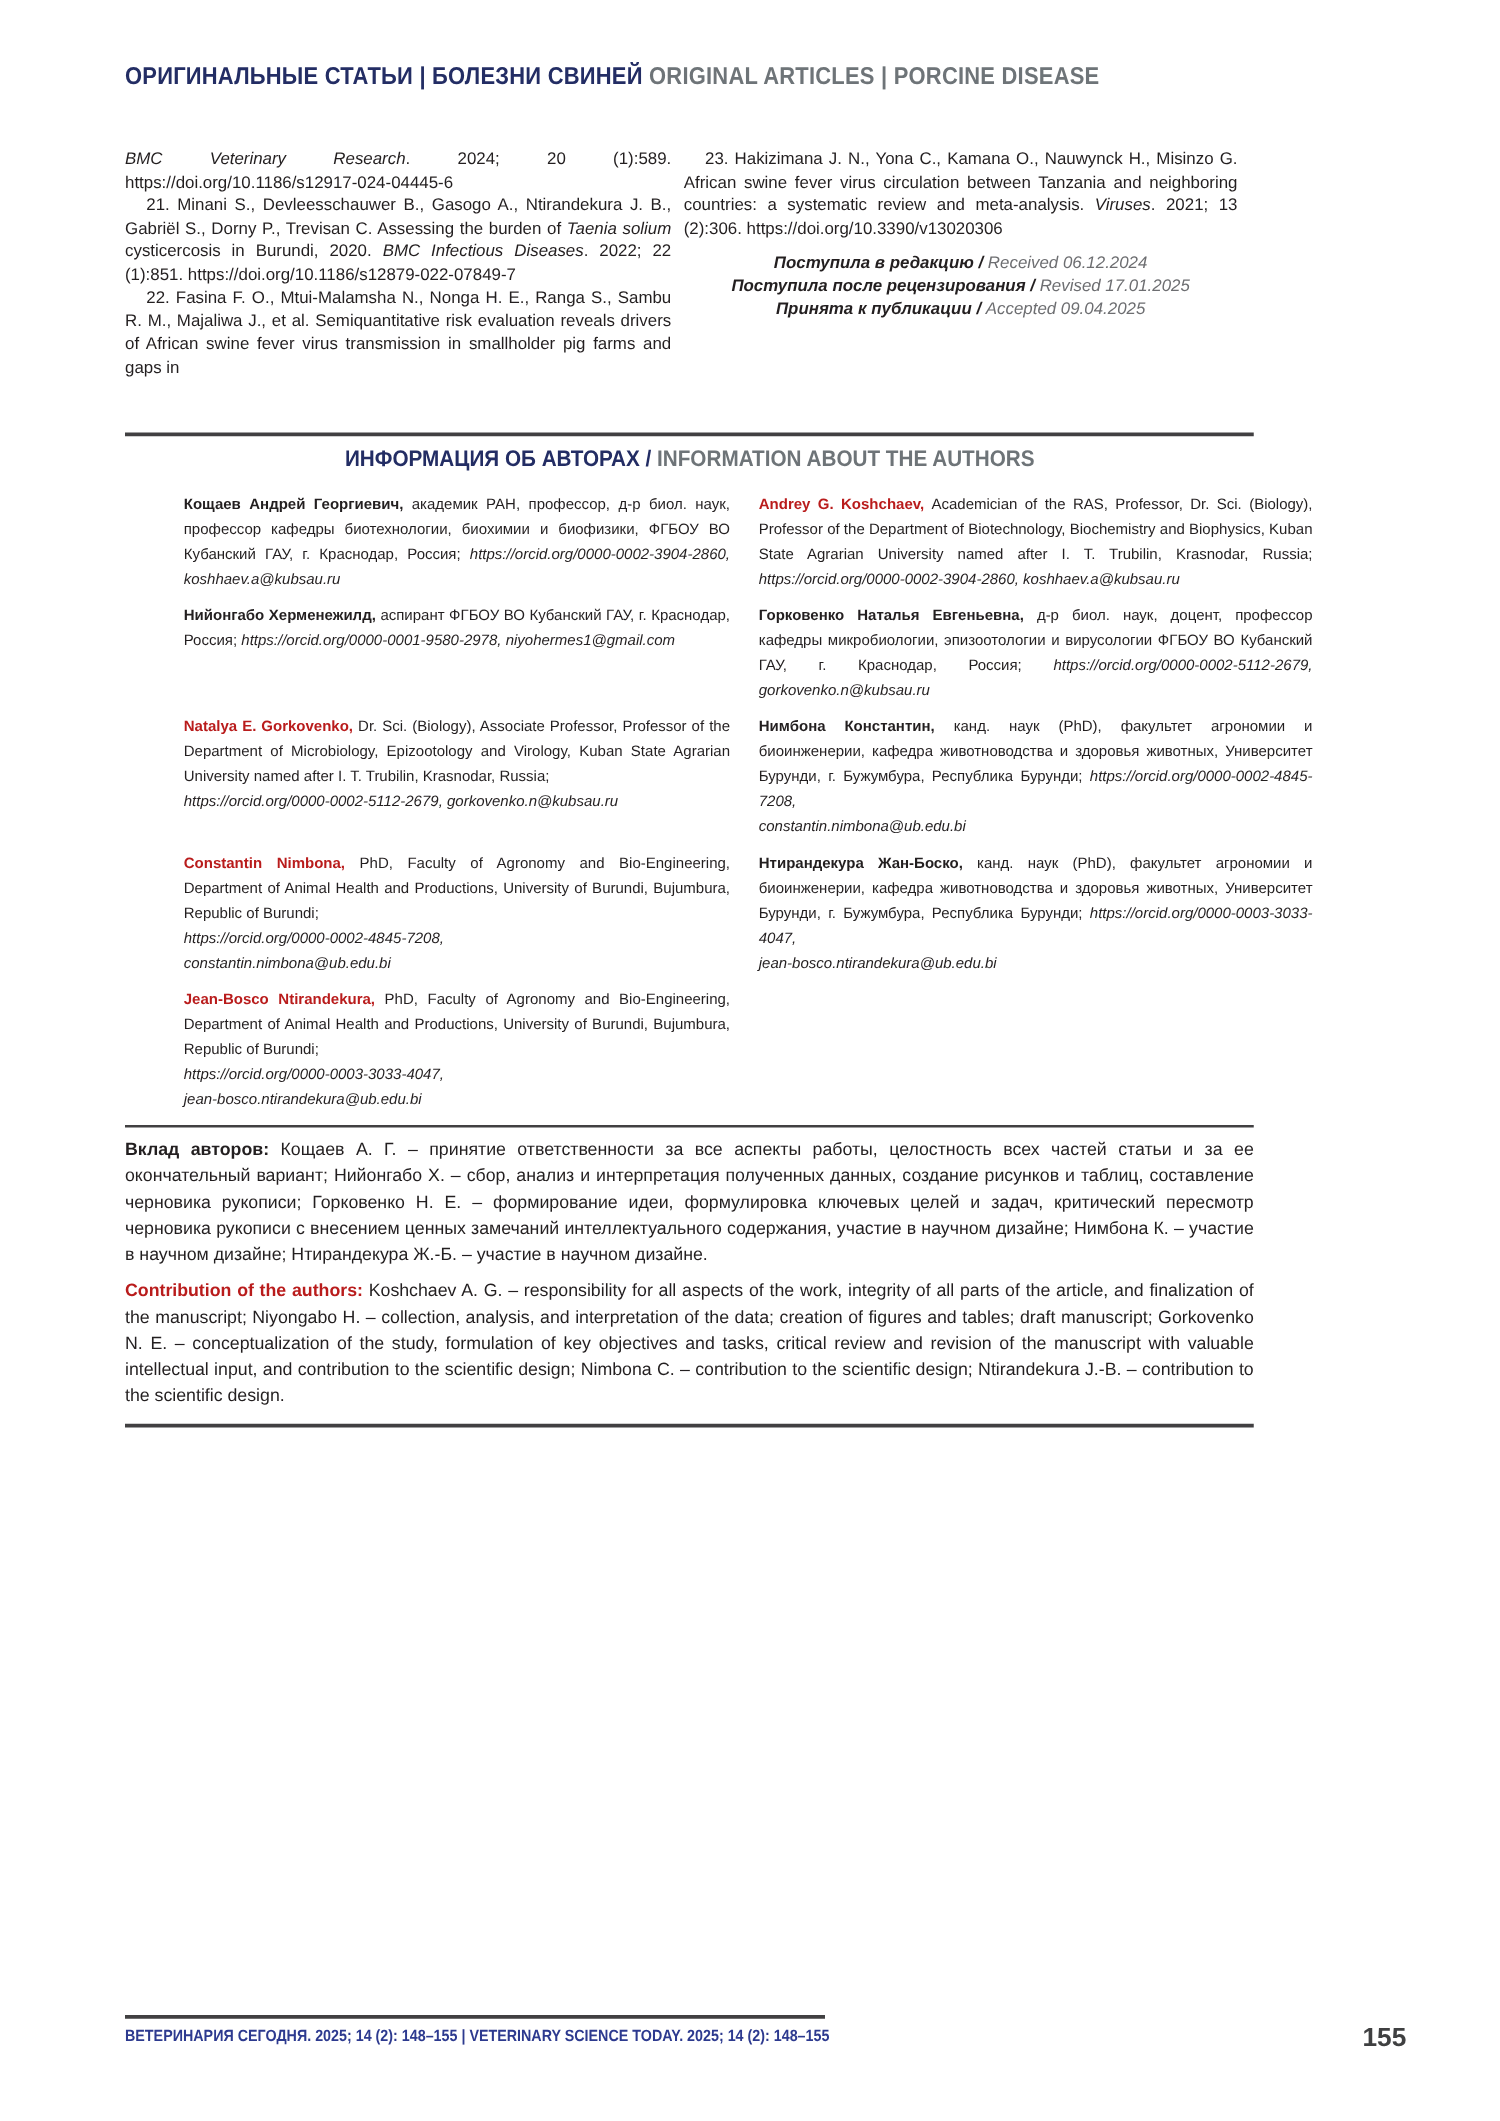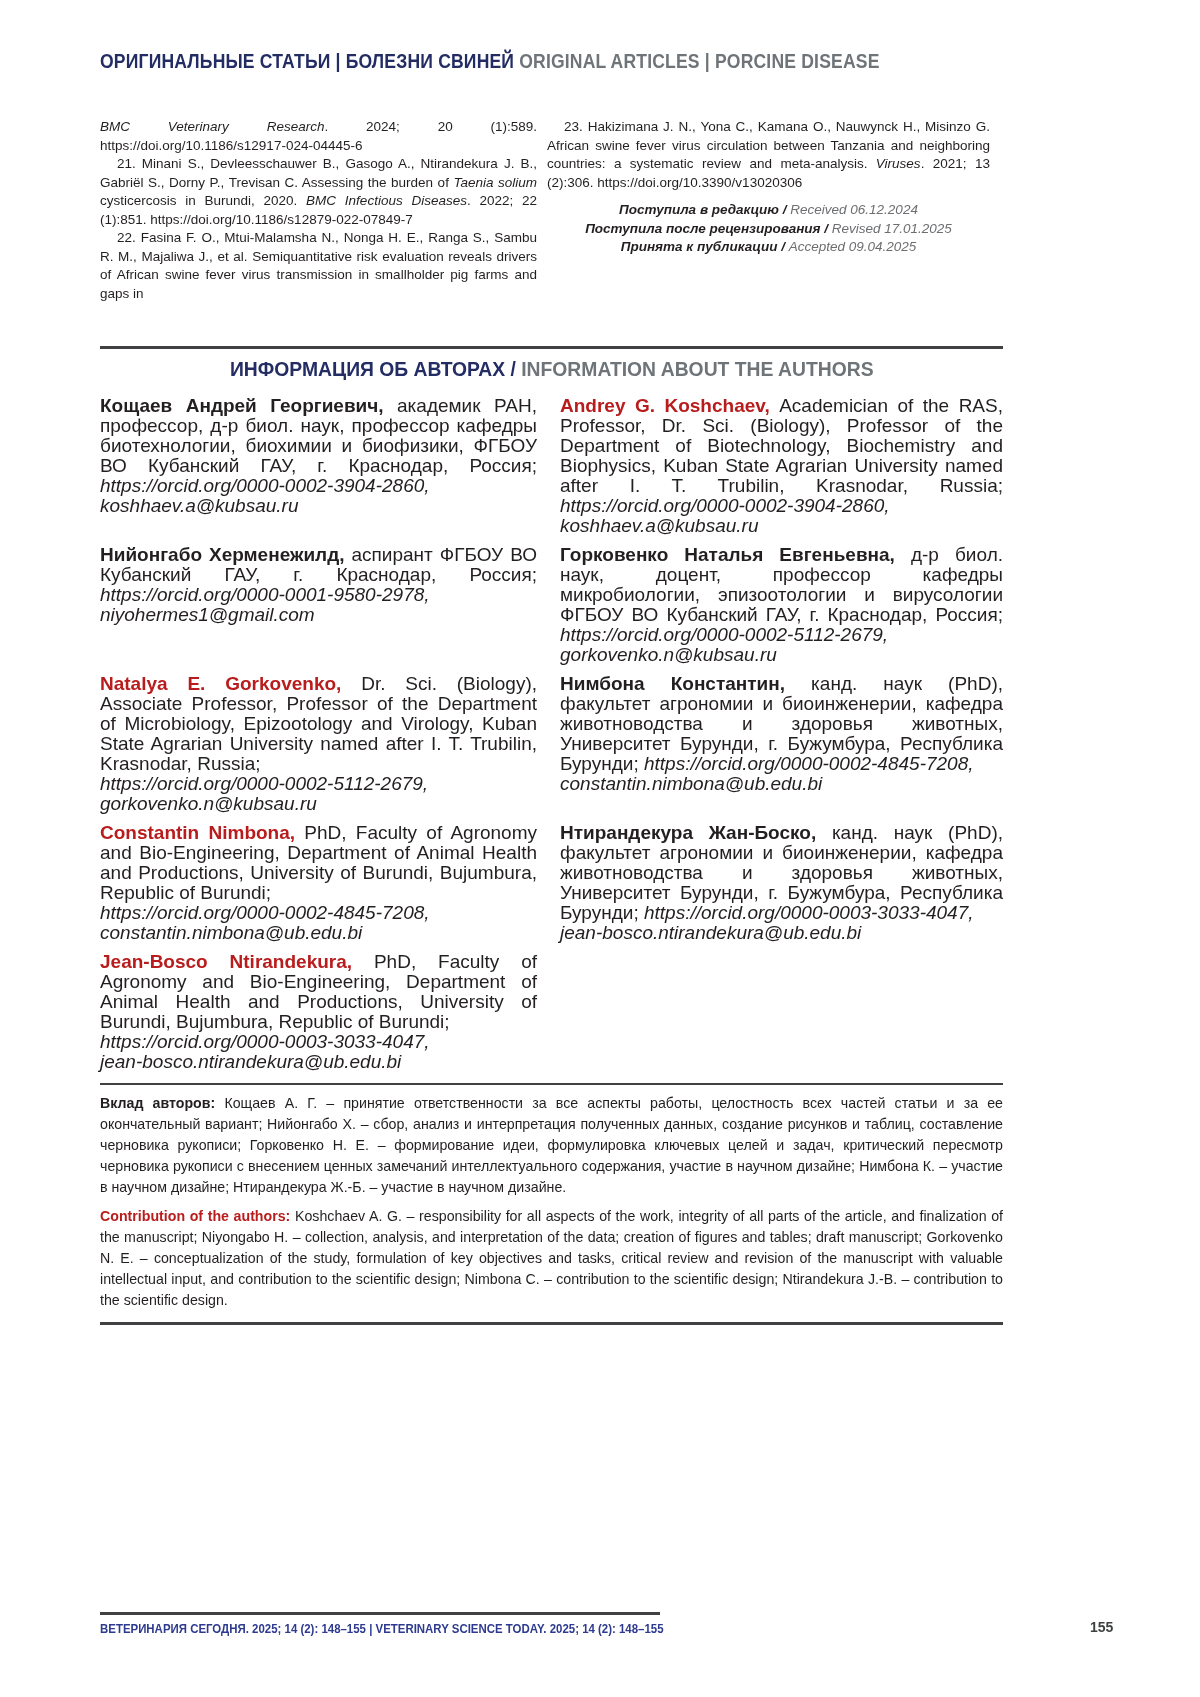--- a/index.html
+++ b/index.html
@@ -27,35 +27,35 @@
   .refs .col-l{width:437px;}
   .refs .col-r{width:443px;}
   .refs p{margin:0;}
   .refs p.ind{text-indent:17px;}
   .dates{margin-top:9px;text-align:right;}
   .dates p{margin:0;text-align:center;}
 
   
   .mid{position:absolute;left:100px;top:346px;width:903px;}
   .rule{height:2.5px;background:#414042;}
-  .section-heading{text-align:center;font-weight:bold;font-size:21px;margin-top:8px;white-space:nowrap;}
+  .section-heading{text-align:center;font-weight:bold;font-size:18px;margin-top:8px;white-space:nowrap;}
   .section-heading .inner{display:inline-block;transform:scaleX(0.92);transform-origin:center;}
 
   .authors{margin-top:15px;display:grid;grid-template-columns:437px 443px;column-gap:23px;row-gap:9px;
-           font-size:19px;line-height:20px;text-align:justify;}
+           font-size:12px;line-height:20px;text-align:justify;margin-left:47px;}
 
   .contrib-rule{margin-top:11px;}
   .contrib p{margin:8px 0 0;font-size:14.2px;line-height:21px;text-align:justify;}
   .bottom-rule{margin-top:11px;}
 
   
   .footer-rule{position:absolute;left:100px;top:1612px;width:560px;height:3px;background:#414042;}
   .footer-text{position:absolute;left:100px;top:1621px;font-size:13px;font-weight:bold;color:#2d3a8f;white-space:nowrap;}
   .footer-text .inner{display:inline-block;transform:scaleX(0.88);transform-origin:left center;}
-  .page-number{position:absolute;left:1090px;top:1619px;font-size:14px;font-weight:bold;color:#3f4041;}
+  .page-number{position:absolute;left:1090px;top:1619px;font-size:21px;font-weight:bold;color:#3f4041;}
 </style>
 </head>
 <body>
 
 <div>
 
   <div class="runhead">
     <span class="inner"><span class="navy">ОРИГИНАЛЬНЫЕ СТАТЬИ | БОЛЕЗНИ СВИНЕЙ </span><span class="gray">ORIGINAL ARTICLES | PORCINE DISEASE</span></span>
   </div>
 

